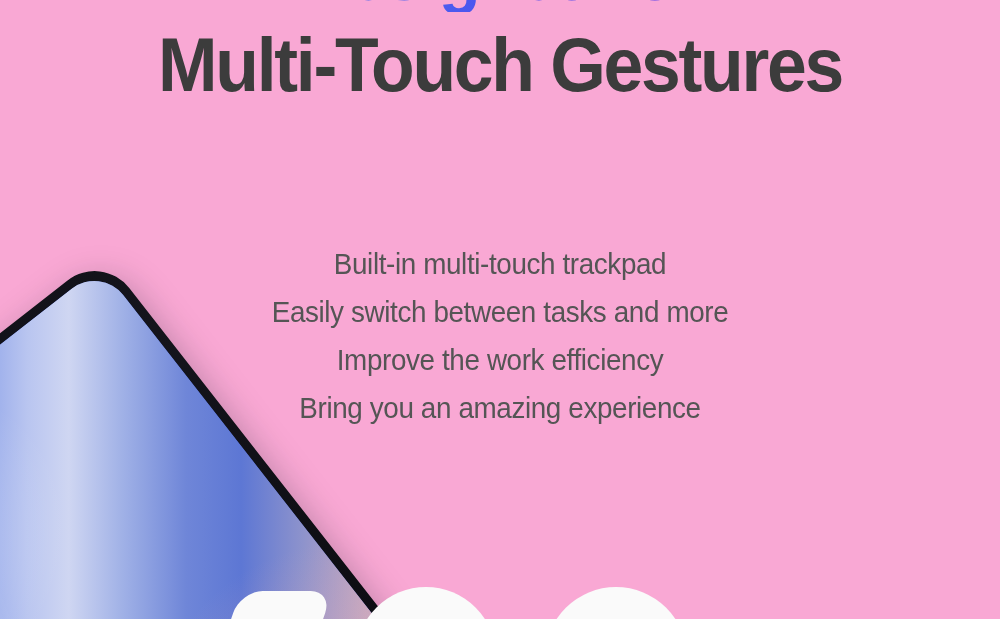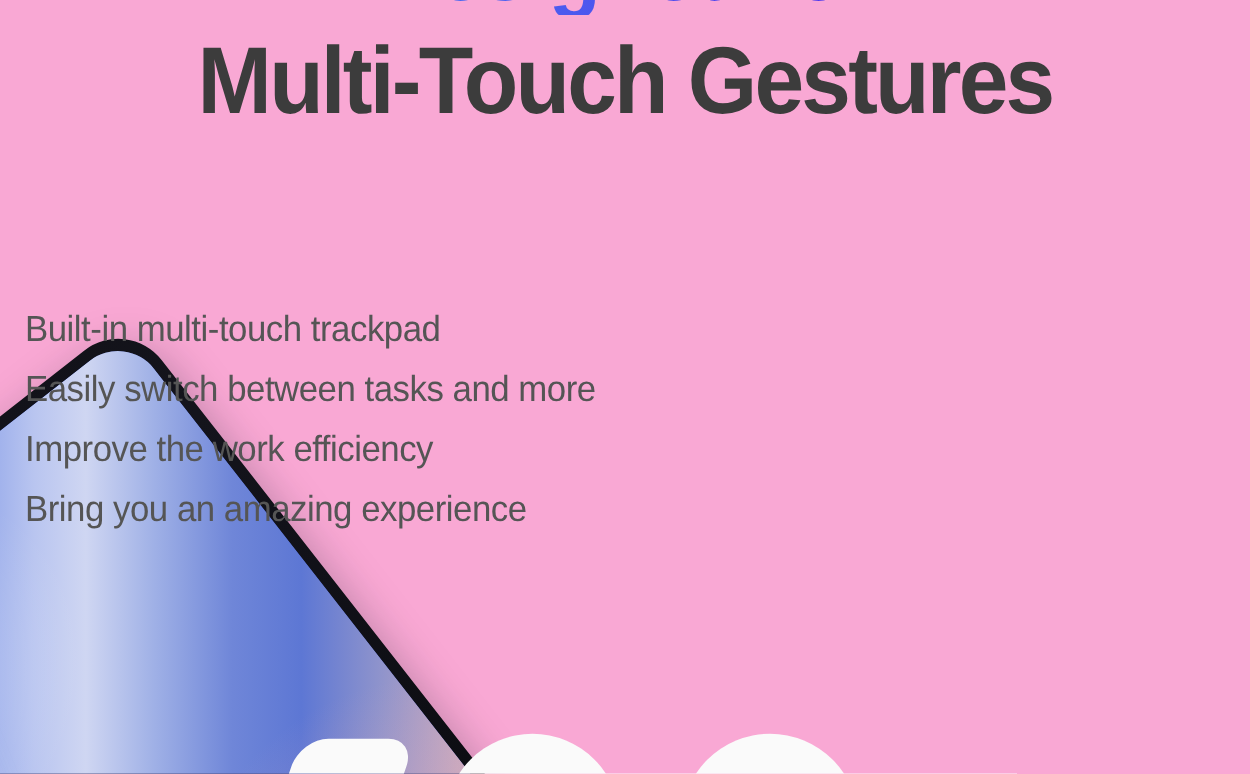--- a/index.html
+++ b/index.html
@@ -68,21 +68,21 @@
     padding: 0;
     margin-top: 14px;
   }
 
   
   .body-copy {
     position: absolute;
     top: 240px;
     left: 0;
     width: 1000px;
-    text-align: left;
+    text-align: center;
   }
   .body-line {
     display: block;
     font-family: "Liberation Sans", sans-serif;
     font-size: 29px;
     font-weight: 400;
     line-height: 48px;
     letter-spacing: -0.4px;
     transform: scaleX(0.96);
     transform-origin: center center;

